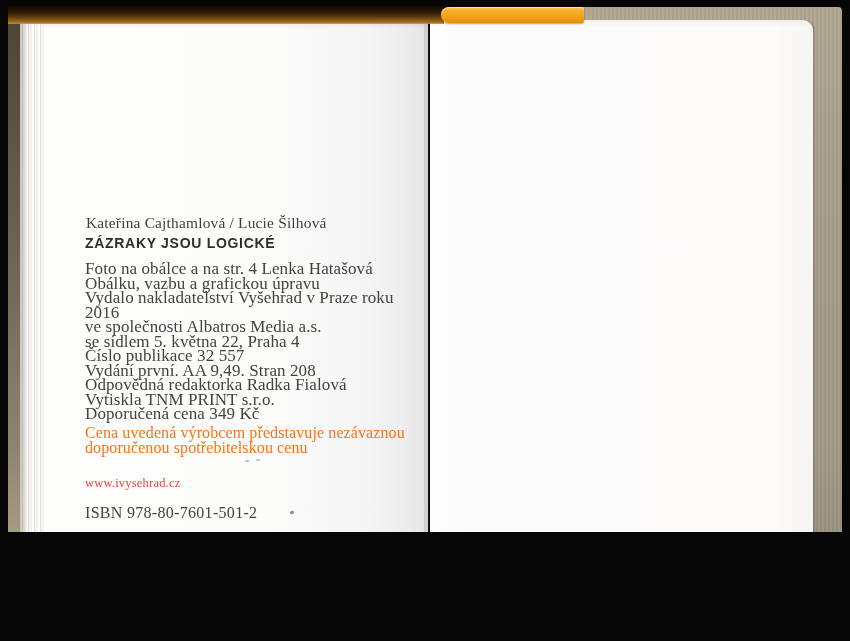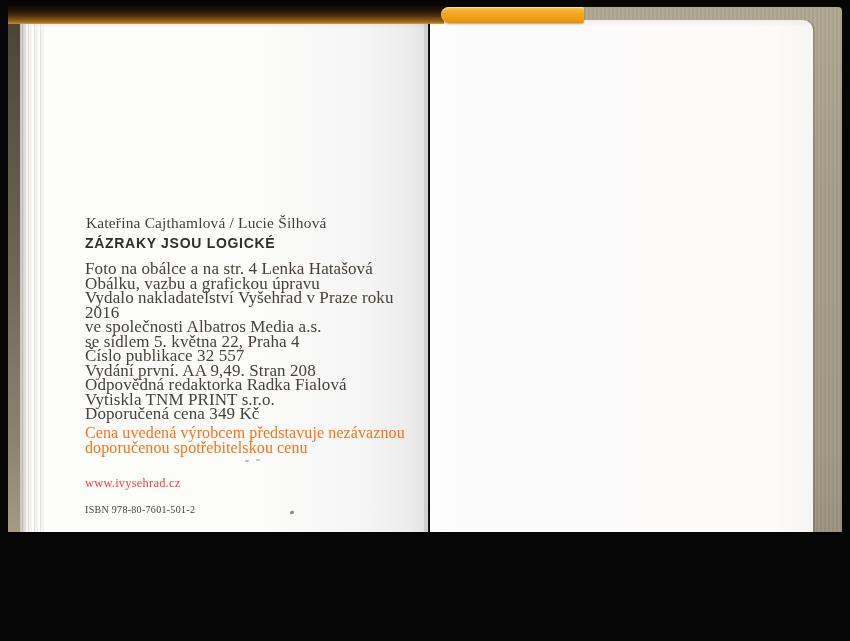--- a/index.html
+++ b/index.html
@@ -97,21 +97,21 @@
   .price-note{
     left:85px;top:426px;width:330px;
     font-size:16px;line-height:14.6px;color:#f97316;letter-spacing:0.1px;
   }
   .websites{
     left:85px;top:463px;width:330px;
     font-size:12.5px;line-height:14.6px;color:#ef4444;letter-spacing:0.2px;margin-top:13px;
   }
   .isbn{
     left:85px;top:504px;width:330px;
-    font-size:10px;color:#474139;letter-spacing:0.3px;
+    font-size:16px;color:#474139;letter-spacing:0.3px;
   }
 
   
   .speck-a{left:290px;top:511px;width:4px;height:3px;background:#6f6a63;opacity:0.75;border-radius:1px;transform:rotate(-20deg);}
   .speck-b{left:65px;top:565px;width:3px;height:3px;background:#55504a;opacity:0.8;border-radius:50%;}
   .speck-c{left:245px;top:460px;width:4px;height:2px;background:#9a968f;opacity:0.6;border-radius:1px;}
   .speck-d{left:256px;top:459px;width:4px;height:2px;background:#a09c95;opacity:0.55;border-radius:1px;}
 </style>
 </head>
 <body>

